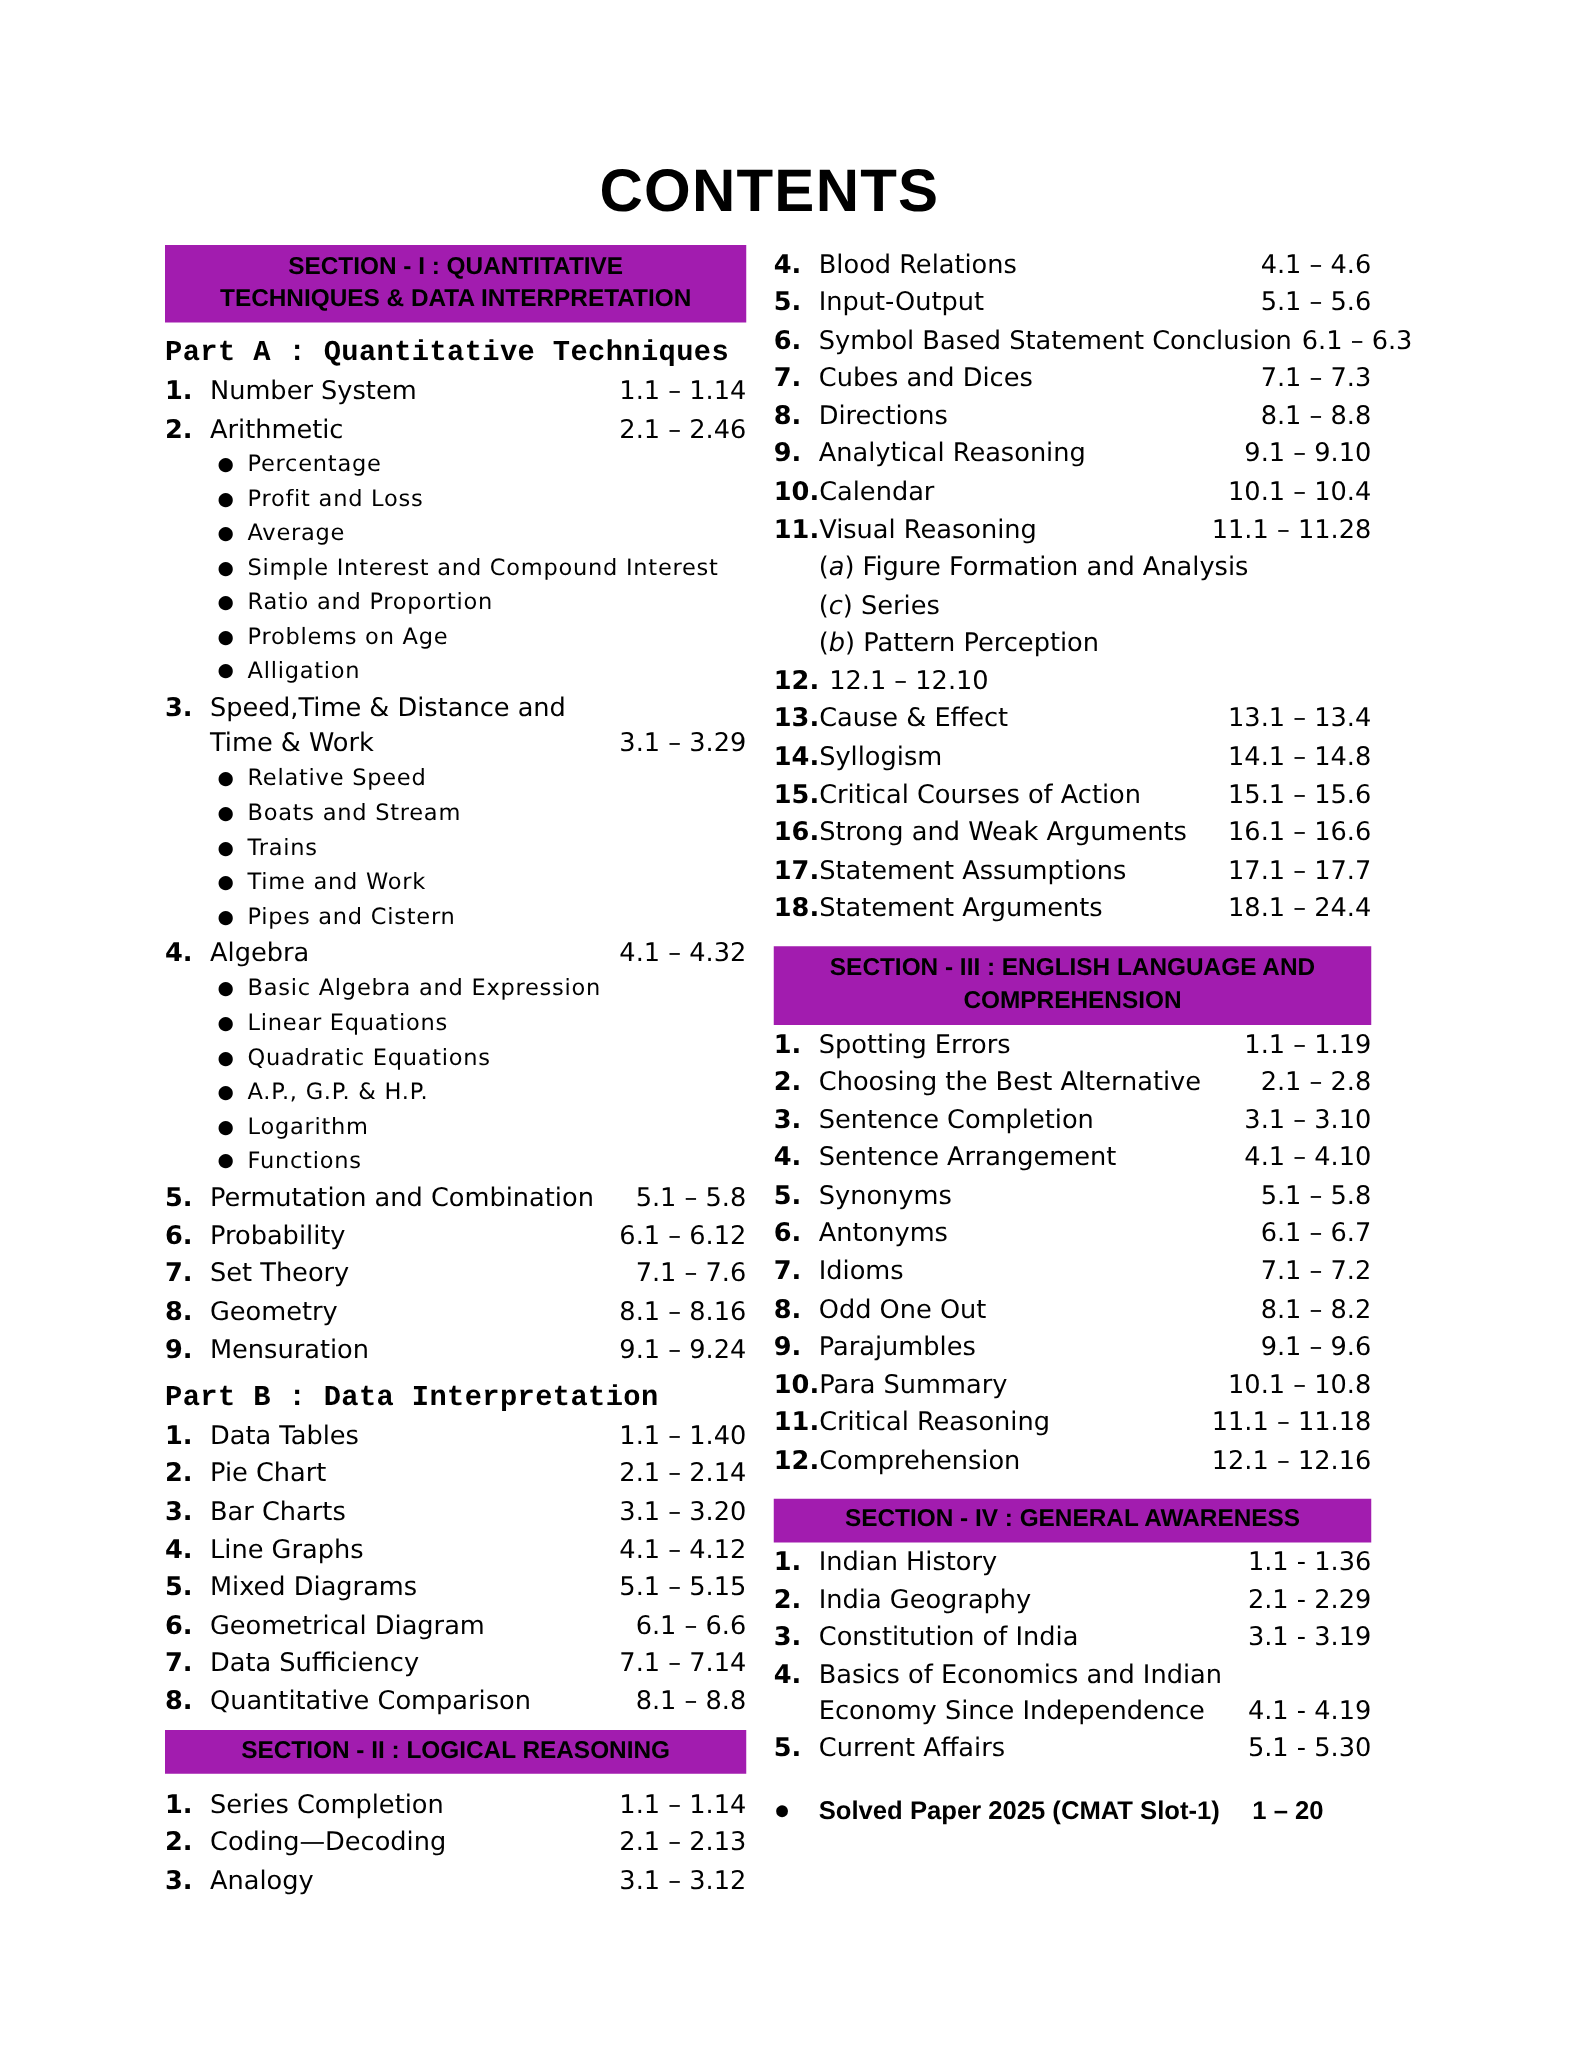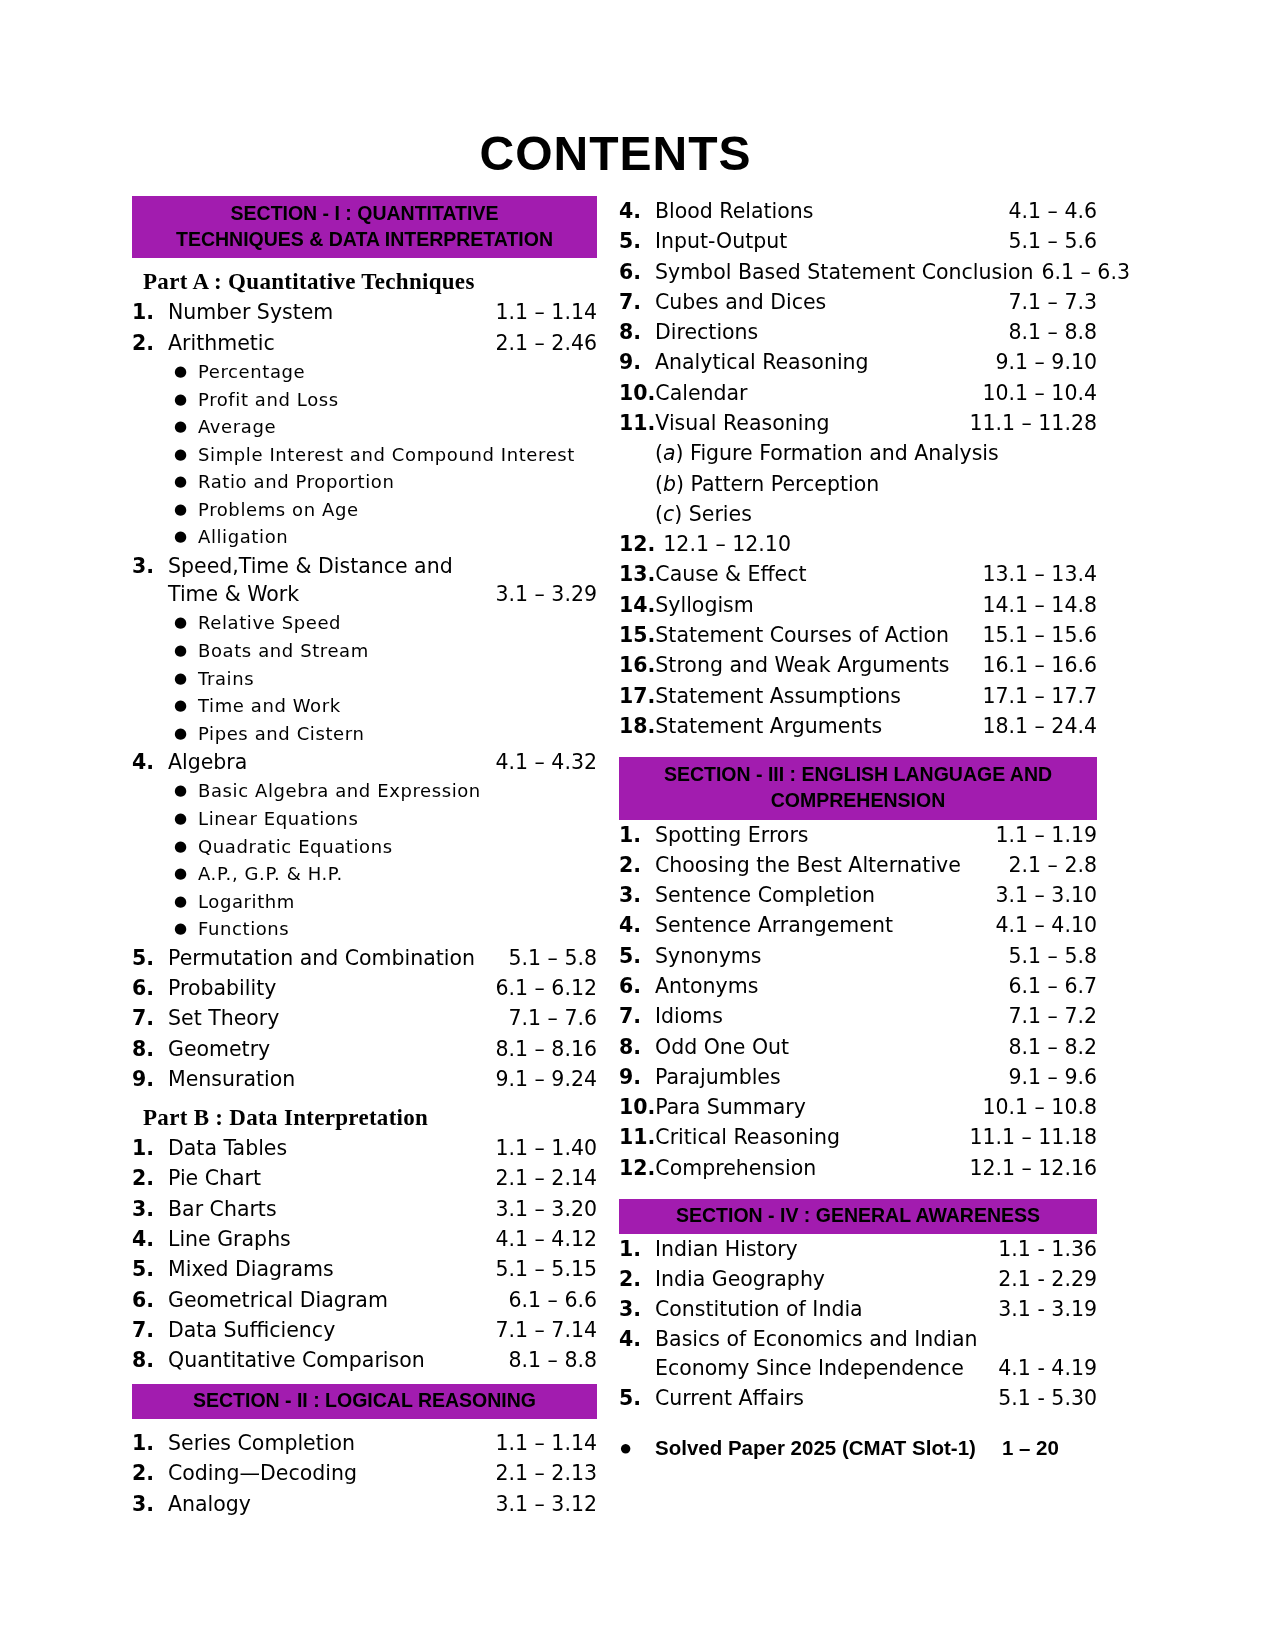--- a/index.html
+++ b/index.html
@@ -52,25 +52,25 @@
     font-weight: bold;
     font-size: 19.5px;
     text-align: center;
     line-height: 1.32;
     padding: 5px 6px 6px 6px;
     box-sizing: border-box;
   }
   .section-bar.tight { padding: 4px 6px 5px 6px; }
 
   .part-head {
-    font-family: Liberation Serif, serif;
+    font-family: Liberation Mono, monospace;
     font-weight: bold;
     font-size: 23px;
     letter-spacing: .3px;
-    margin: 11px 0 2px 11px;
+    margin: 11px 0 2px 0;
   }
 
   .entry {
     display: flex;
     align-items: flex-start;
     font-size: 20.5px;
     line-height: 1.38;
     padding: 1px 0 1px 0;
   }
   .entry .num {
@@ -390,40 +390,40 @@
         <span class="label">Calendar</span>
         <span class="pages">10.1 – 10.4</span>
       </div>
       <div class="entry">
         <span class="num">11.</span>
         <span class="label">Visual Reasoning</span>
         <span class="pages">11.1 – 11.28</span>
       </div>
 
       <div class="alpha">(<i>a</i>)&nbsp;<span>Figure Formation and Analysis</span></div>
+      <div class="alpha">(<i>c</i>)&nbsp;<span>Series</span></div>
       <div class="alpha">(<i>b</i>)&nbsp;<span>Pattern Perception</span></div>
-      <div class="alpha">(<i>c</i>)&nbsp;<span>Series</span></div>
 
       <div class="entry">
         <span class="num">12.</span>
         <span class="pages">12.1 – 12.10</span>
       </div>
       <div class="entry">
         <span class="num">13.</span>
         <span class="label">Cause &amp; Effect</span>
         <span class="pages">13.1 – 13.4</span>
       </div>
       <div class="entry">
         <span class="num">14.</span>
         <span class="label">Syllogism</span>
         <span class="pages">14.1 – 14.8</span>
       </div>
       <div class="entry">
         <span class="num">15.</span>
-        <span class="label">Statement Courses of Action</span>
+        <span class="label">Critical Courses of Action</span>
         <span class="pages">15.1 – 15.6</span>
       </div>
       <div class="entry">
         <span class="num">16.</span>
         <span class="label">Strong and Weak Arguments</span>
         <span class="pages">16.1 – 16.6</span>
       </div>
       <div class="entry">
         <span class="num">17.</span>
         <span class="label">Statement Assumptions</span>

